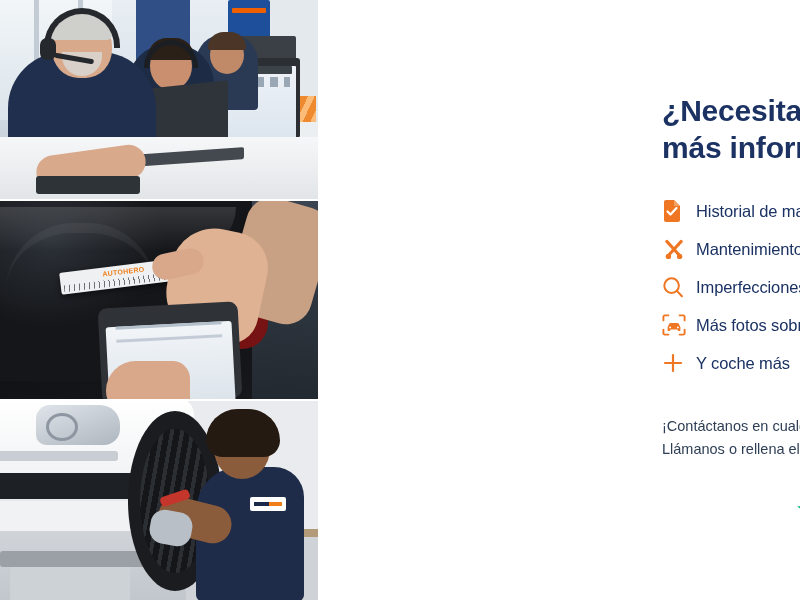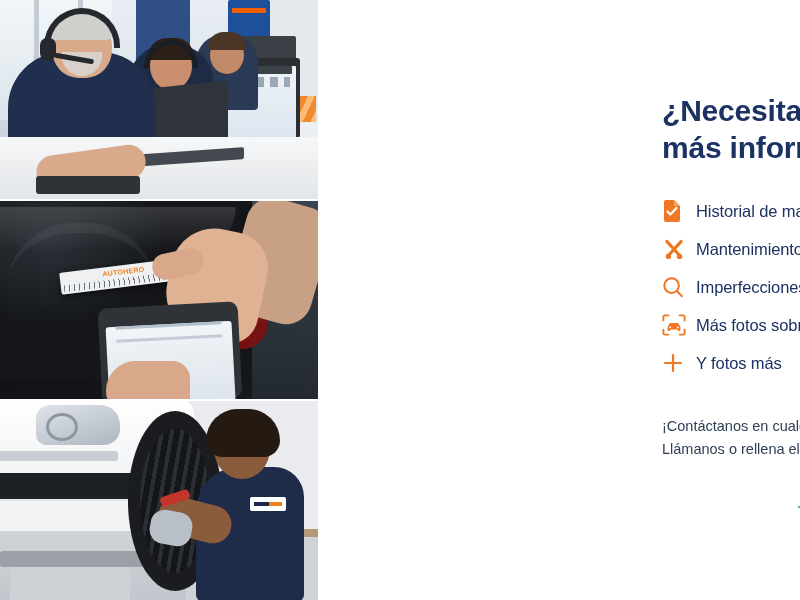--- a/index.html
+++ b/index.html
@@ -298,21 +298,21 @@
 
       <div class="feat">
         <span class="ic">
           <svg width="22" height="22" viewBox="0 0 22 22">
             <g stroke="#ef7622" stroke-width="2.2" stroke-linecap="round">
               <path d="M11 3v16"></path>
                 <path d="M3 11h16"></path>
             </g>
           </svg>
         </span>
-        <span class="tx">Y fotos más</span>
+        <span class="tx">Y coche más</span>
       </div>
 
     </div>
 
     <p class="para">
       <span>¡Contáctanos en cualquier momento para más información!</span>
       <span>Llámanos o rellena el formulario de contacto.</span>
     </p>
 
     <div class="tp">

